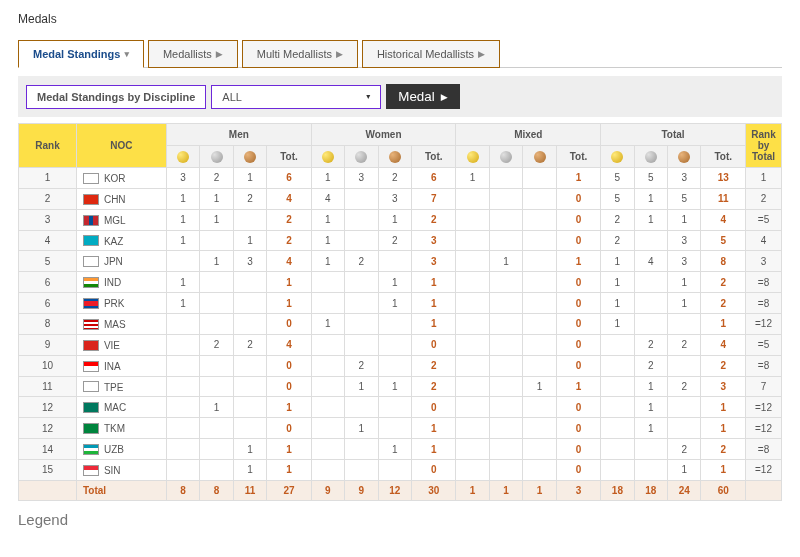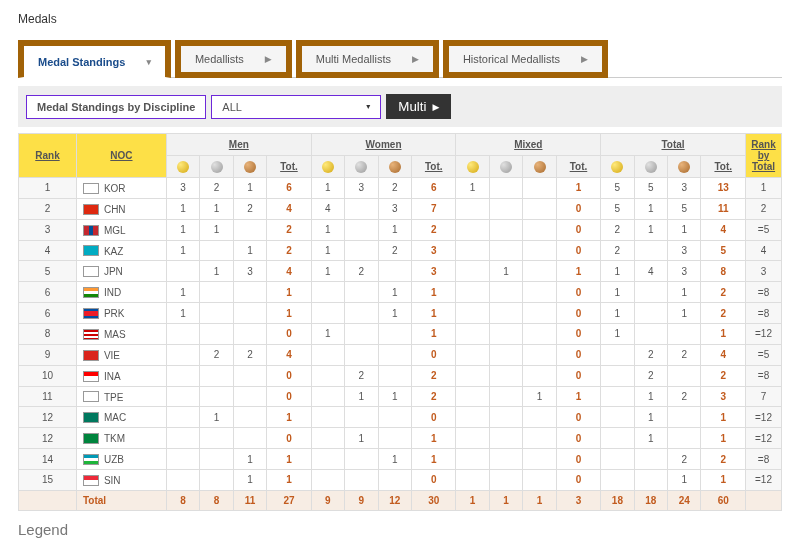--- a/index.html
+++ b/index.html
@@ -1,32 +1,32 @@
 <!DOCTYPE html>
 <html><head>
 <meta charset="utf-8">
 <style>
 * { box-sizing: border-box; margin: 0; padding: 0; }
 body { font-family: Arial, sans-serif; font-size: 11px; color: #555; background: #fff; width: 800px; }
 .container { padding: 12px 18px; }
 .page-title { font-size: 12px; font-weight: normal; color: #333; margin-bottom: 14px; }
 .tabs { display: flex; border-bottom: 1px solid #ccc; margin-bottom: 8px; }
-.tab { padding: 7px 14px; border: 6px solid #a16207; background: #f5f5f5; margin-right: 4px; margin-bottom: -1px; color: #555; cursor: pointer; display: flex; align-items: center; gap: 21px; }
+.tab { padding: 7px 14px; border: 1px solid #a16207; background: #f5f5f5; margin-right: 4px; margin-bottom: -1px; color: #555; cursor: pointer; display: flex; align-items: center; gap: 4px; }
 .tab.active { background: #fff; border-bottom: 1px solid #fff; font-weight: bold; color: #1a4c8b; }
 .tab .arrow, .tab .darr { color: #888; font-size: 9px; }
 .filter-bar { background: #eee; padding: 8px; margin-bottom: 6px; display: flex; align-items: center; gap: 5px; }
 .filter-btn, .filter-select { background: #fff; border: 1px solid #6d28d9; padding: 5px 10px; font-size: 11px; }
 .filter-btn { font-weight: bold; }
 .filter-select { min-width: 170px; display: flex; justify-content: space-between; align-items: center; }
 .dd-ic { font-size: 8px; color: #333; }
 .search-btn { background: #333; color: #fff; padding: 5px 12px; border: none; cursor: pointer; display: flex; align-items: center; gap: 6px; }
 .search-btn .arrow { color: #fff; font-size: 9px; }
 table { width: 100%; border-collapse: collapse; }
 th, td { border: 1px solid #ddd; text-align: center; padding: 4px 2px; font-size: 10px; color: #555; }
-th { background: #f2f2f2; height: 22px; text-decoration: underline; }
+th { background: #f2f2f2; height: 22px; }
 th.rank, th.noc, th.rbt { background: #fde047; margin-top: 12px; }
 td.noc-cell { text-align: left; padding-left: 6px; }
 .flag { display: inline-block; width: 16px; height: 11px; vertical-align: middle; margin-right: 5px; border: 1px solid #999; }
 .code { vertical-align: middle; }
 .tot-col { color: #c25b1e; font-weight: bold; }
 .grand-tot { color: #c25b1e; font-weight: bold; }
 tr.total-row td { background: #f7ede4; color: #c25b1e; font-weight: bold; }
 tr.total-row td.noc-cell { text-align: left; }
 .medal-ic { display: inline-block; width: 12px; height: 12px; border-radius: 50%; vertical-align: middle; }
 .gold { background: radial-gradient(circle at 30% 30%, #ffe97a, #d4a813); }
@@ -60,21 +60,21 @@
       </div>
     </div>
 
   <div class="filter-bar">
     <div class="filter-btn">Medal Standings by Discipline</div>
     <div class="filter-select">
       <span>ALL</span>
       <span class="dd-ic">▾</span>
     </div>
     <button class="search-btn">
-      <span>Multi</span>
+      <span>Medal</span>
       <span class="arrow">▶</span>
     </button>
   </div>
 
   <table>
     <thead>
       <tr>
         <th class="rank" rowspan="2">Rank</th>
         <th class="noc" rowspan="2" style="width:90px">NOC</th>
         <th colspan="4">Men</th>

